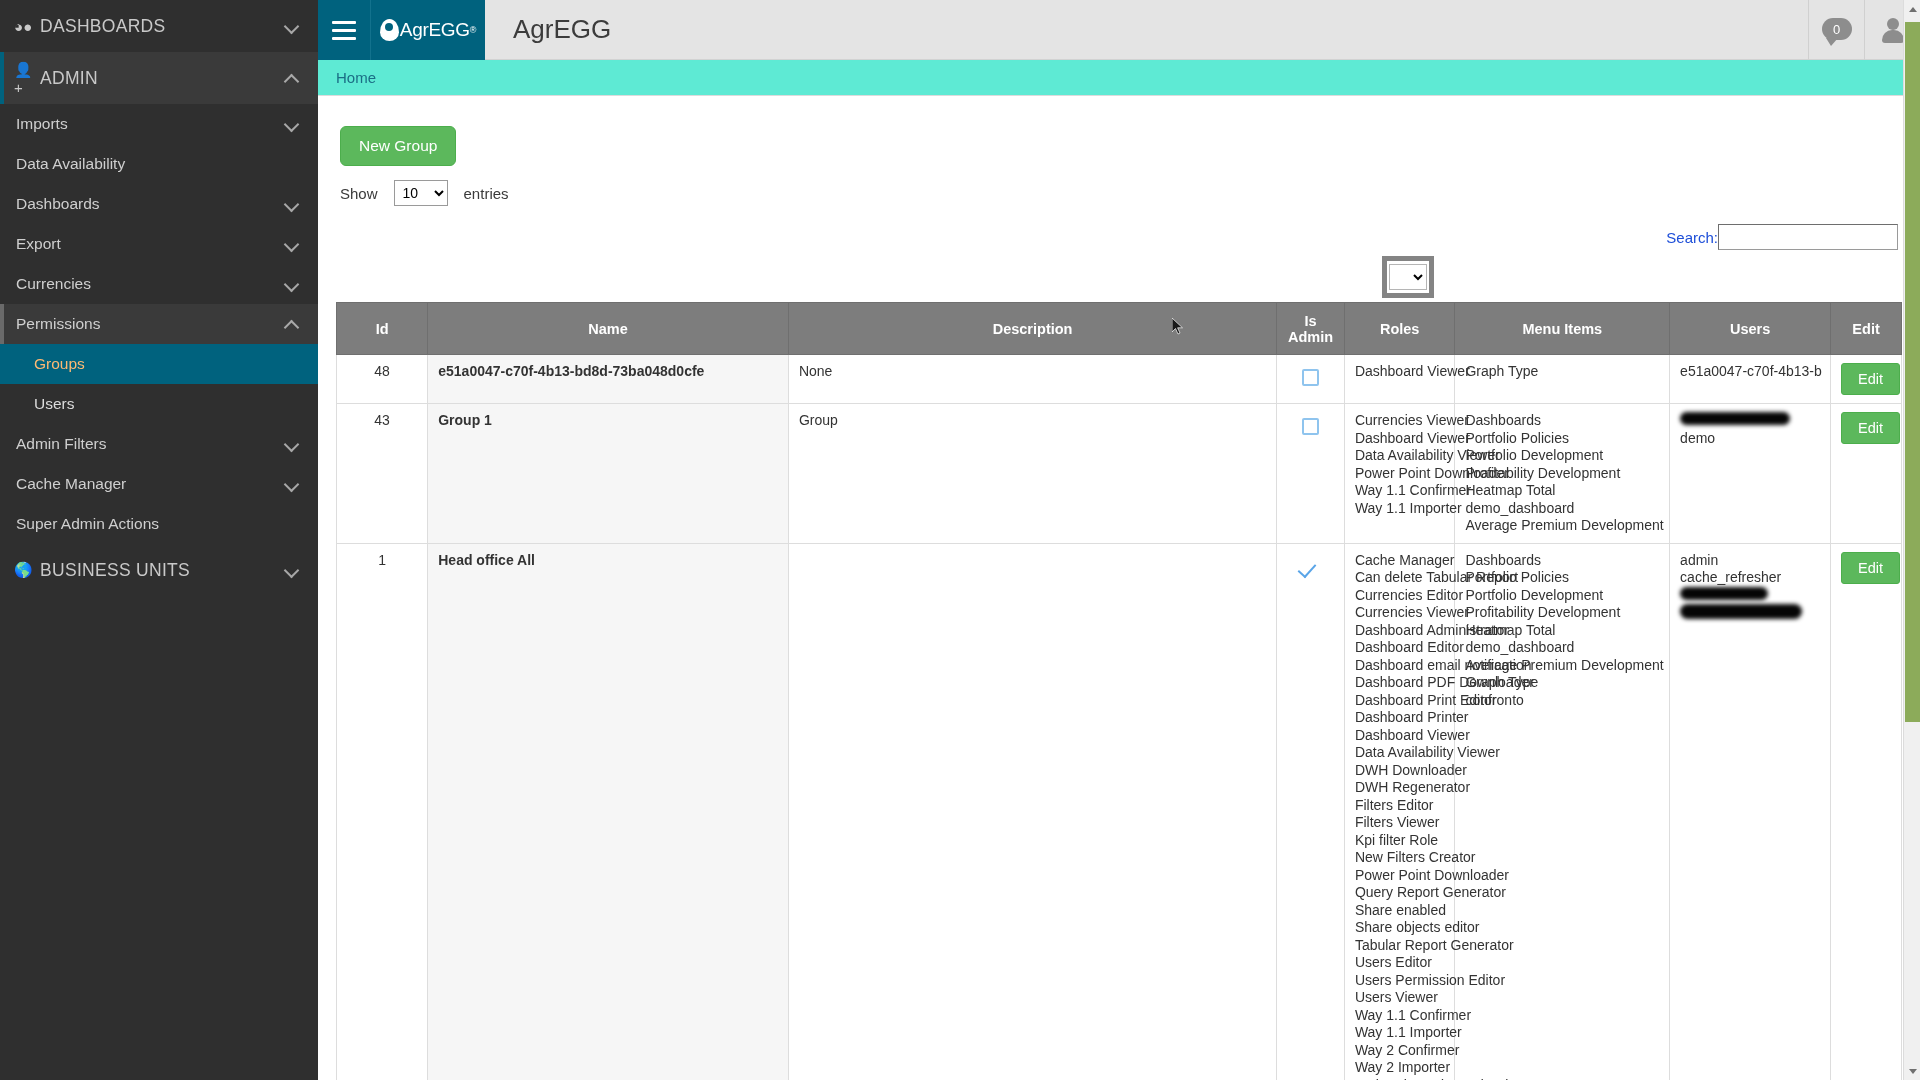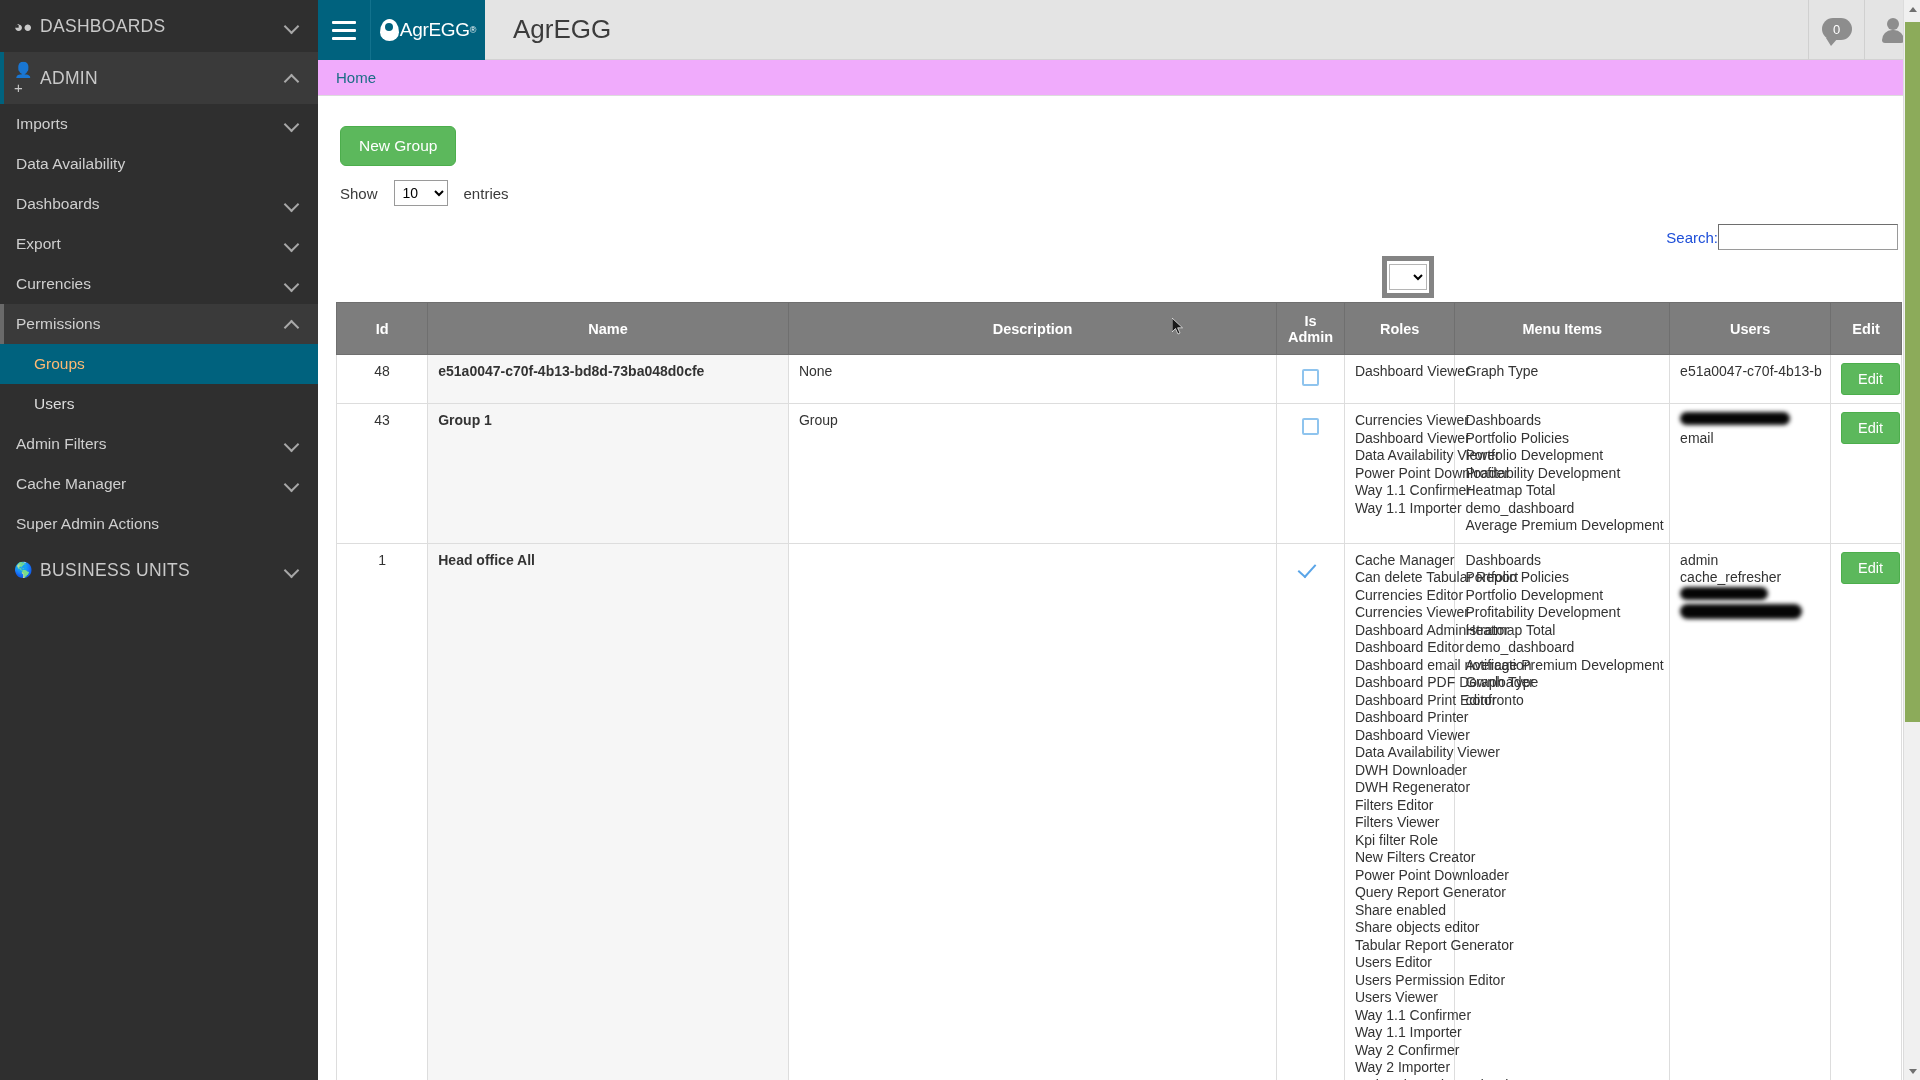--- a/index.html
+++ b/index.html
@@ -101,21 +101,21 @@
     border-left: 5px solid transparent; border-right: 7px solid transparent;
     border-top: 8px solid #8d8d8d;
   }
   .person { width: 26px; height: 26px; position: relative; }
   .person .head { position:absolute; left: 7px; top: 1px; width: 12px; height: 12px; border-radius: 50%; background:#8d8d8d;}
   .person .body { position:absolute; left: 2px; top: 13px; width: 22px; height: 13px; border-radius: 10px 10px 3px 3px; background:#8d8d8d;}
 
   .breadcrumb {
     height: 36px; display: flex; align-items: center;
     padding-left: 18px; font-size: 15px; color: #1b6d85;
-    background: #f0abfc; border-bottom: 1px solid #dcdcdc; cursor: pointer;
+    background: #5eead4; border-bottom: 1px solid #dcdcdc; cursor: pointer;
   }
 
   .content { padding: 16px 18px 0 18px; position: relative; }
 
   .btn-new {
     background: #5cb85c; border: 1px solid #4cae4c; color: #fff;
     font-size: 15.5px; padding: 10px 18px; border-radius: 6px; cursor: pointer;
     margin: 14px 0 0 4px;
   }
 
@@ -394,21 +394,21 @@
                   <div>Portfolio Development</div>
                   <div>Profitability Development</div>
                   <div>Heatmap Total</div>
                   <div>demo_dashboard</div>
                   <div>Average Premium Development</div>
                 </div>
               </td>
               <td class="c-users">
                 <div class="linelist">
                   <div><span class="redact" style="width:110px;height:13px;"></span></div>
-                  <div>email</div>
+                  <div>demo</div>
                 </div>
               </td>
               <td class="c-edit"><span class="btn-edit">Edit</span></td>
             </tr>
             <tr class="row">
               <td class="c-id">1</td>
               <td class="c-name">Head office All</td>
               <td class="c-desc"></td>
               <td class="c-isadmin"><span class="tick"></span></td>
               <td class="c-roles">

